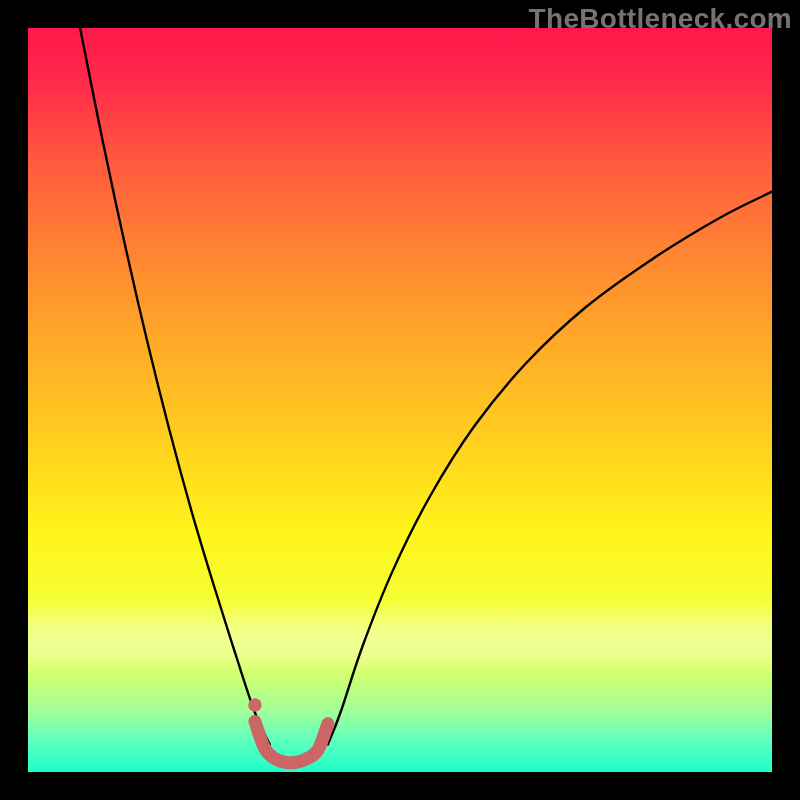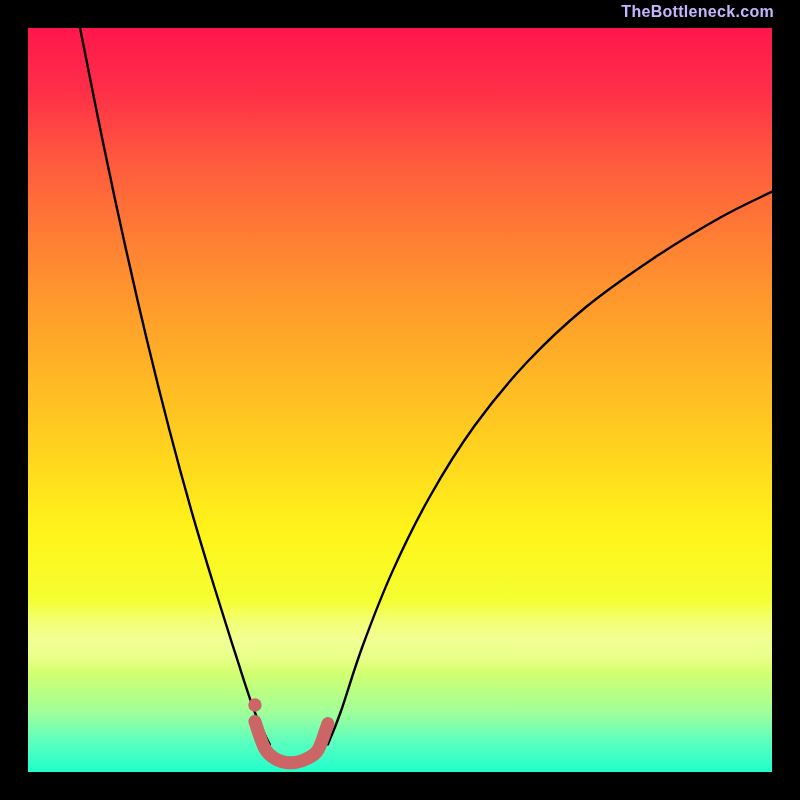--- a/index.html
+++ b/index.html
@@ -41,23 +41,23 @@
     background: linear-gradient(to bottom,
       rgba(255,255,200,0.0) 0%,
       rgba(255,255,210,0.35) 30%,
       rgba(255,255,215,0.5) 55%,
       rgba(255,255,210,0.35) 80%,
       rgba(255,255,200,0.0) 100%);
   }
   .watermark {
     position: absolute;
     top: 3px;
-    right: 26px;
-    color: #c4b5fd;
-    font-size: 16px;
+    right: 8px;
+    color: #737373;
+    font-size: 28px;
     font-weight: 600;
     letter-spacing: 0.3px;
   }
   svg.curves {
     position: absolute;
     left: 0;
     top: 0;
     width: 744px;
     height: 744px;
   }

